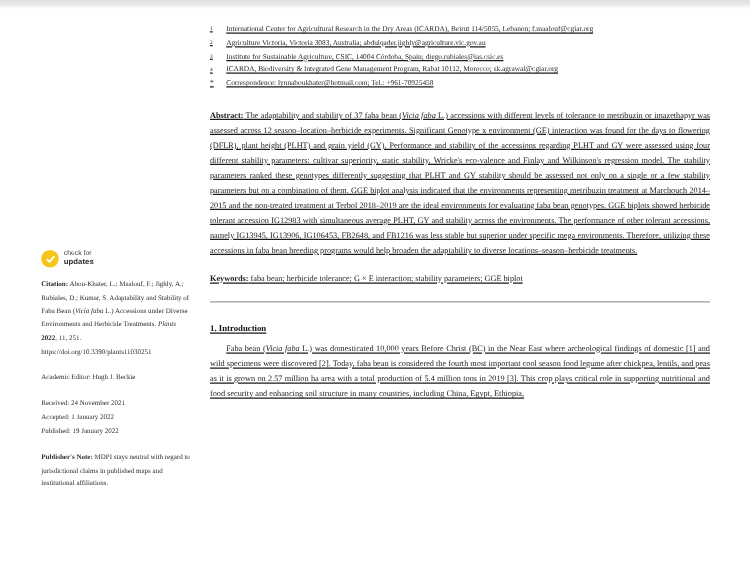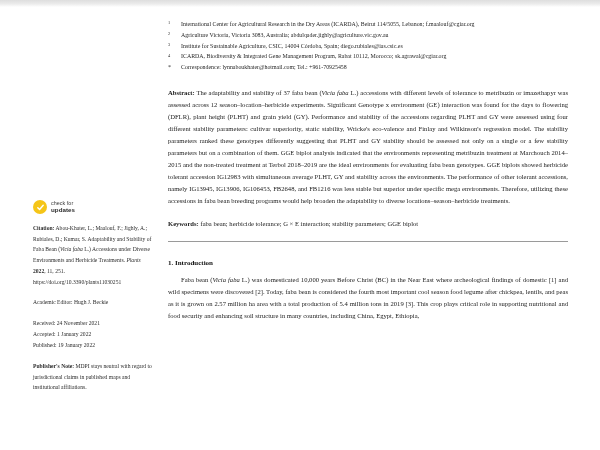--- a/index.html
+++ b/index.html
@@ -91,20 +91,21 @@
   }
   .side-dates { line-height: 1.95; }
   .side-dates span { display: block; }
 
   
   .main {
     position: absolute;
     left: 168px;
     top: 20px;
     width: 400px;
+    text-decoration: underline;
   }
 
   
   .affils {
     margin-bottom: 14px;
   }
   .affil {
     display: flex;
     font-size: 5.9px;
     line-height: 1.62;

